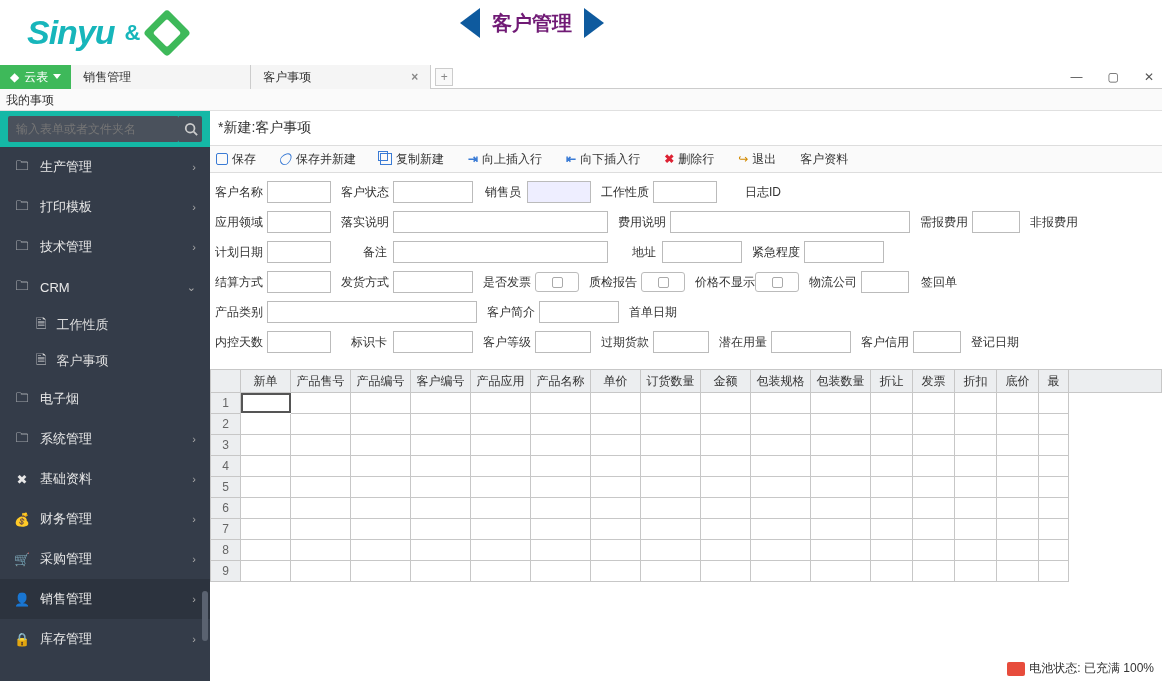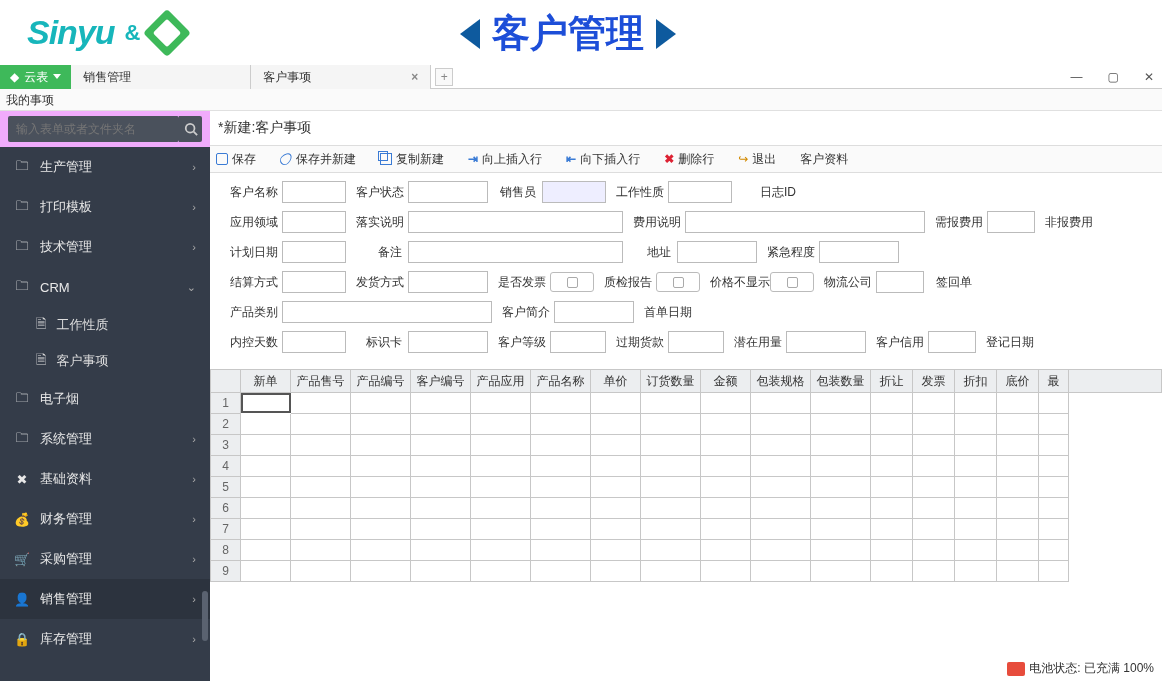--- a/index.html
+++ b/index.html
@@ -6,57 +6,57 @@
 body { background: #fff; width: 1162px; height: 681px; overflow: hidden; position: relative; font-size: 12px; }
 .top-banner { height: 65px; display: flex; align-items: center; padding-left: 27px; position: relative; }
 .logo { font-size: 34px; font-weight: bold; color: #17b6bb; font-style: italic; letter-spacing: -1px; }
 .amp { font-size: 22px; color: #17b6bb; margin: 0 10px; font-weight: bold; }
 .diamond-icon { width: 34px; height: 34px; position: relative; display: inline-block; }
 .diamond-icon::before { content: ""; position: absolute; inset: 0; background: #3eb95a; transform: rotate(45deg); border-radius: 4px; }
 .diamond-icon::after { content: ""; position: absolute; inset: 7px; background: #fff; transform: rotate(45deg); border-radius: 2px; }
 .title-center { position: absolute; left: 460px; top: 8px; display: flex; align-items: center; }
 .tri-left { width: 0; height: 0; border-right: 20px solid #0e5a9e; border-top: 15px solid transparent; border-bottom: 15px solid transparent; margin-right: 12px; }
 .tri-right { width: 0; height: 0; border-left: 20px solid #0e5a9e; border-top: 15px solid transparent; border-bottom: 15px solid transparent; margin-left: 12px; }
-.title-text { font-size: 38px; font-weight: bold; color: #1d4ed8; }
+.title-text { font-size: 20px; font-weight: bold; color: #701a75; }
 .subtitle { position: absolute; left: 665px; top: 75px; color: #0e5a9e; font-size: 18px; font-weight: bold; }
 .subtitle .dash { letter-spacing: -2px; }
 .app-frame { position: relative; }
 .tabs-row { height: 24px; background: #fff; display: flex; align-items: center; border-bottom: 1px solid #ccc; position: relative; }
 .cloud-tab { background: #3eb95a; color: #fff; height: 24px; line-height: 24px; padding: 0 10px; display: flex; align-items: center; gap: 5px; }
 .cloud-tab .tri-down { width: 0; height: 0; border-left: 4px solid transparent; border-right: 4px solid transparent; border-top: 5px solid #fff; }
 .doc-tab { height: 24px; line-height: 24px; padding: 0 12px; border-right: 1px solid #ccc; background: #f5f5f5; color: #333; min-width: 100px; position: relative; display: flex; align-items: center; justify-content: space-between; }
 .doc-tab.wide { width: 180px; }
 .doc-tab .close-x { color: #888; margin-left: 8px; font-weight: bold; }
 .plus-box { width: 18px; height: 18px; border: 1px solid #ccc; margin-left: 4px; display: flex; align-items: center; justify-content: center; color: #888; background: #f9f9f9; }
 .win-controls { position: absolute; right: 8px; top: 0; display: flex; gap: 25px; color: #555; height: 24px; align-items: center; }
 .mytasks { height: 22px; line-height: 22px; padding-left: 6px; background: #fafafa; border-bottom: 1px solid #e0e0e0; color: #333; font-size: 12px; }
 .main-row { display: flex; height: 570px; }
 .sidebar { width: 210px; background: #343c49; color: #fff; display: flex; flex-direction: column; }
-.search-row { background: #f0abfc; height: 36px; display: flex; align-items: center; padding: 0 8px; }
+.search-row { background: #14b8a6; height: 36px; display: flex; align-items: center; padding: 0 8px; }
 .search-row input { flex: 1; background: #4a515c; border: none; color: #ddd; height: 26px; padding: 0 8px; border-radius: 2px; font-size: 12px; }
 .search-row .sico { width: 26px; height: 26px; background: #4a515c; display: flex; align-items: center; justify-content: center; margin-left: 0; border-radius: 0 2px 2px 0; color: #bbb; }
 .nav-item { height: 40px; display: flex; align-items: center; padding: 0 14px; cursor: pointer; font-size: 13px; color: #e8e8e8; justify-content: space-between; }
 .nav-item .lbl { display: flex; align-items: center; gap: 10px; }
 .nav-item .ico { width: 16px; text-align: center; }
 .nav-sub { padding-left: 36px; height: 36px; display: flex; align-items: center; color: #ddd; font-size: 13px; gap: 10px; }
 .nav-item.active { background: #2c333e; }
 .content { flex: 1; background: #fff; position: relative; overflow: hidden; }
 .form-title { padding: 8px 8px; font-size: 14px; color: #333; }
 .toolbar { height: 28px; border-top: 1px solid #ddd; border-bottom: 1px solid #ddd; display: flex; align-items: center; padding: 0 6px; gap: 24px; font-size: 12px; color: #333; background: #fafafa; }
 .toolbar .tb { display: flex; align-items: center; gap: 4px; cursor: pointer; }
 .toolbar .ib { width: 12px; height: 12px; display: inline-block; }
 .toolbar .ib.save { border: 1.5px solid #3a7bd5; border-radius: 2px; }
 .toolbar .ib.shield { border: 1.5px solid #3a7bd5; border-radius: 50% 50% 50% 50% / 60% 60% 40% 40%; transform: rotate(45deg) scale(0.8,1.1); }
 .toolbar .ib.copy { border: 1.5px solid #3a7bd5; position: relative; }
 .toolbar .ib.copy::after { content:""; position: absolute; inset: -3px 3px 3px -3px; border: 1.5px solid #3a7bd5; }
 .toolbar .arrow-up { color: #3a7bd5; font-weight: bold; }
 .toolbar .arrow-down { color: #3a7bd5; font-weight: bold; }
 .toolbar .x-ico { color: #d23; font-weight: bold; }
 .toolbar .exit-ico { color: #d28a00; }
-.form-grid { padding: 8px 20px; overflow: hidden; }
+.form-grid { padding: 8px 5px; overflow: hidden; }
 .frow { display: flex; align-items: center; margin-bottom: 8px; white-space: nowrap; }
 .fcell { display: flex; align-items: center; margin-right: 10px; }
 .flabel { text-align: right; font-size: 12px; color: #333; padding-right: 6px; }
 .w52 { width: 52px; } .w60 { width: 60px; } .w44 { width: 44px; }
 .finput { border: 1px solid #bbb; height: 22px; padding: 0 4px; font-size: 12px; }
 .w64 { width: 64px; } .w80 { width: 80px; } .w240 { width: 240px; } .w48 { width: 48px; } .w56 {width:56px;}
 .fcheck { width: 44px; height: 20px; border: 1px solid #bbb; border-radius: 3px; display: flex; align-items: center; justify-content: center; }
 .fcheck .cb { width: 11px; height: 11px; border: 1px solid #aaa; border-radius: 2px; }
 .sub-tabs { height: 26px; background: #4d5360; display: flex; align-items: center; font-size: 12px; color: #ddd; border-top: 1px solid #3a3f4a; }
 .sub-tabs .st { padding: 0 10px; height: 26px; line-height: 26px; cursor: pointer; }

